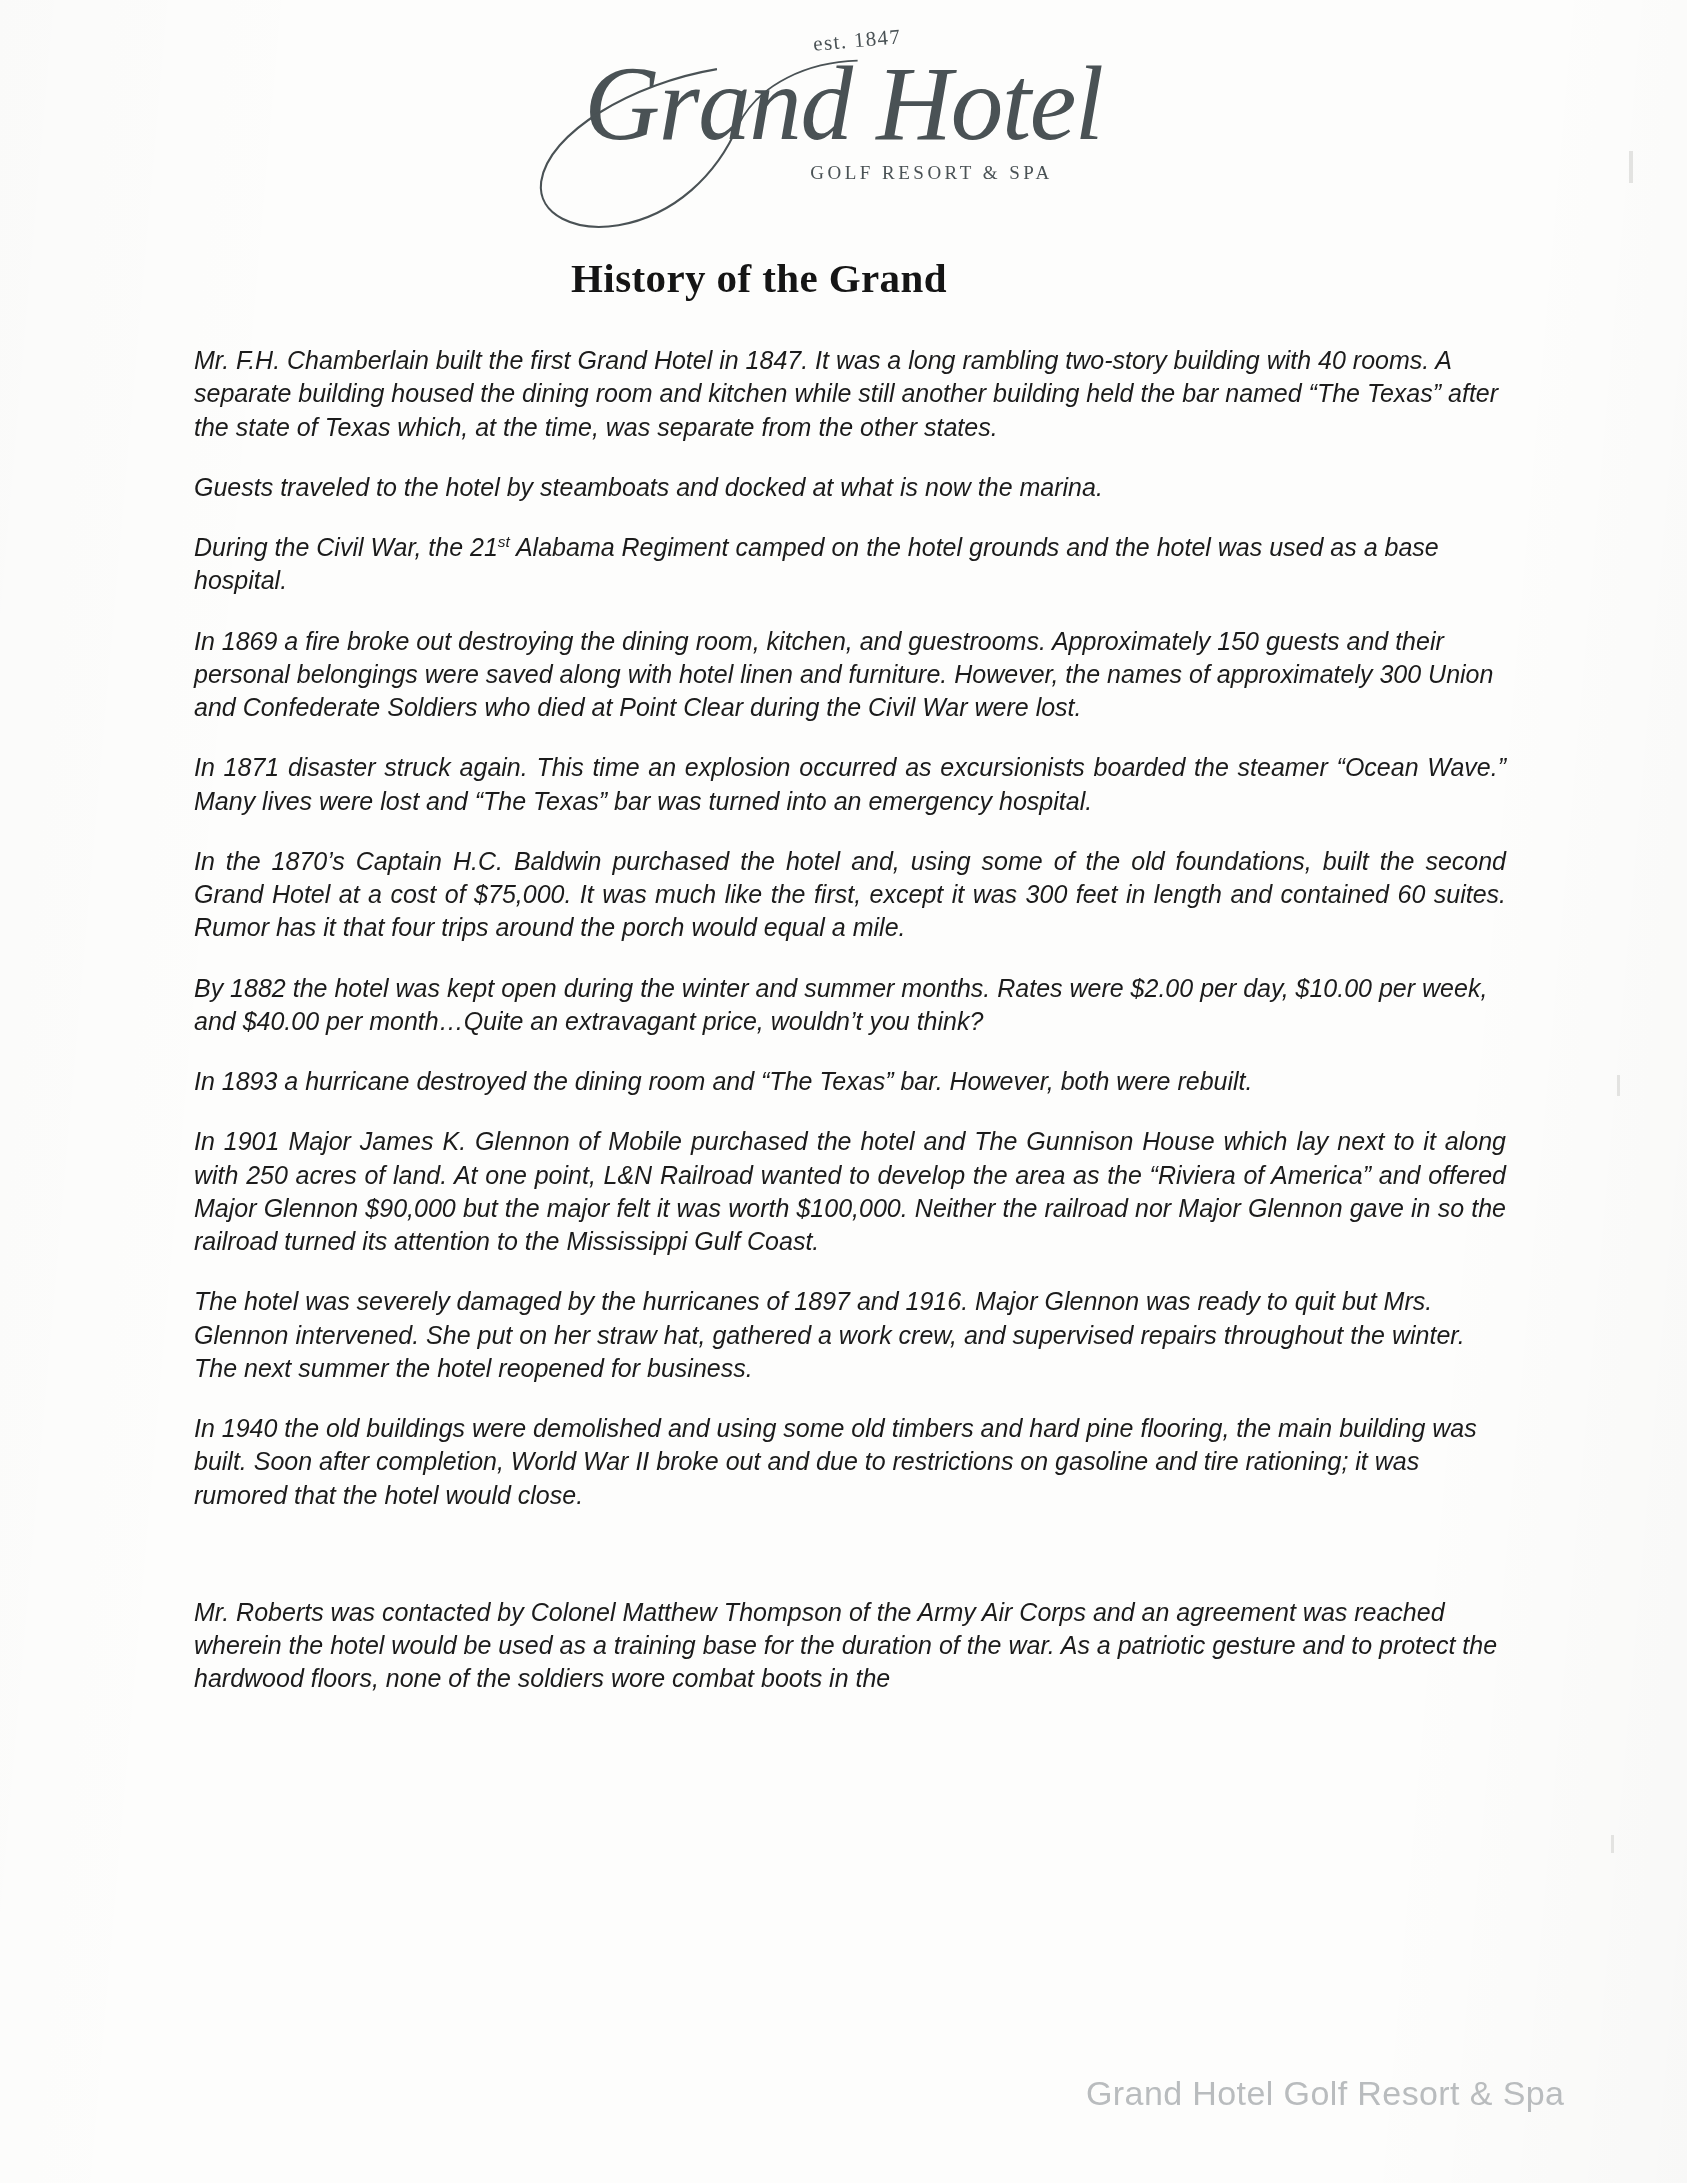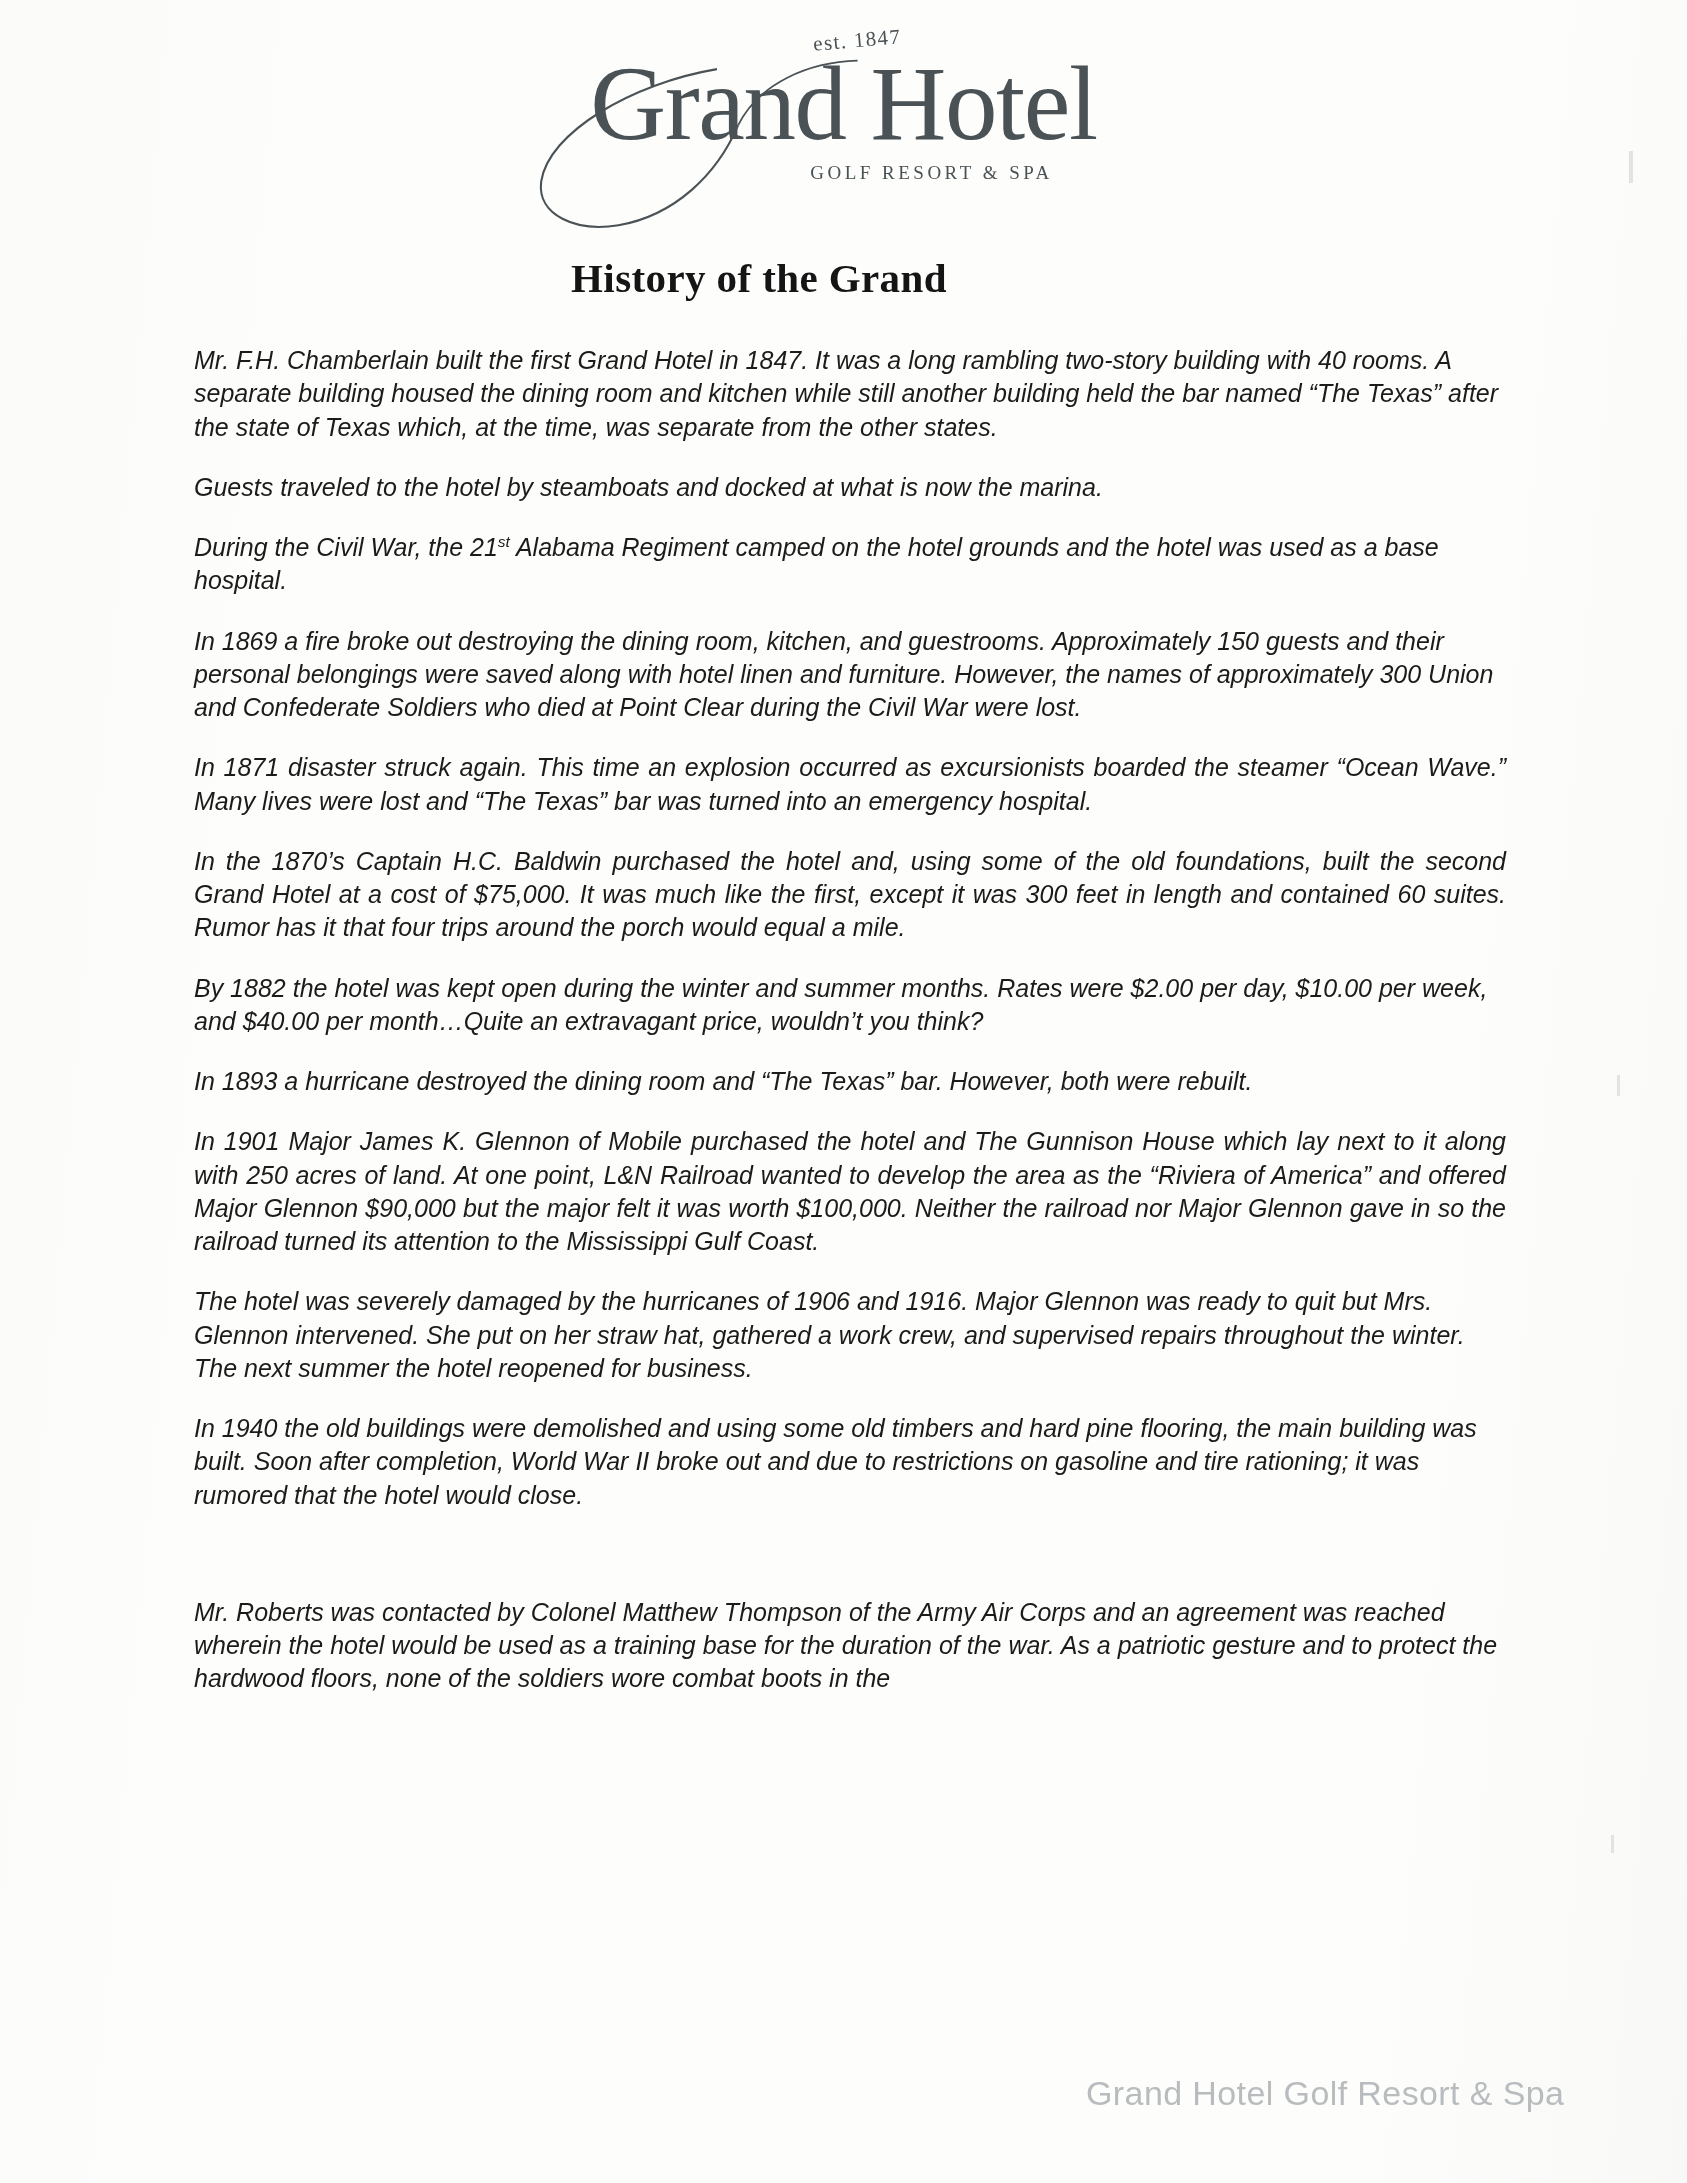--- a/index.html
+++ b/index.html
@@ -43,20 +43,21 @@
     font-size: 21px;
     letter-spacing: 1.4px;
     color: #4a5255;
     transform: rotate(-5deg);
     display: inline-block;
     margin-left: 28px;
     margin-bottom: -12.7px;
   }
   .logo-script {
     font-family: "Liberation Serif", serif;
+    font-style: italic;
     font-size: 105px;
     font-weight: 400;
     color: #4a5255;
     letter-spacing: -1.4px;
     line-height: 1.05;
     white-space: nowrap;
   }
   .logo-sub {
     font-family: "Liberation Serif", serif;
     font-size: 19px;
@@ -152,20 +153,20 @@
   <div class="body-text">
     <p>Mr. F.H. Chamberlain built the first Grand Hotel in 1847.  It was a long rambling two-story building with 40 rooms.  A separate building housed the dining room and kitchen while still another building held the bar named “The Texas” after the state of Texas which, at the time, was separate from the other states.</p>
     <p>Guests traveled to the hotel by steamboats and docked at what is now the marina.</p>
     <p><span>During the Civil War, the 21</span><sup>st</sup><span> Alabama Regiment camped on the hotel grounds and the hotel was used as a base hospital.</span></p>
     <p>In 1869 a fire broke out destroying the dining room, kitchen, and guestrooms.  Approximately 150 guests and their personal belongings were saved along with hotel linen and furniture.  However, the names of approximately 300 Union and Confederate Soldiers who died at Point Clear during the Civil War were lost.</p>
     <p class="just">In 1871 disaster struck again.   This time an explosion occurred as excursionists boarded the steamer “Ocean Wave.”  Many lives were lost and “The Texas” bar was turned into an emergency hospital.</p>
     <p class="just">In the 1870’s Captain H.C. Baldwin purchased the hotel and, using some of the old foundations, built the second Grand Hotel at a cost of $75,000.  It was much like the first, except it was 300 feet in length and contained 60 suites.  Rumor has it that four trips around the porch would equal a mile.</p>
     <p>By 1882 the hotel was kept open during the winter and summer months.  Rates were $2.00 per day, $10.00 per week, and $40.00 per month…Quite an extravagant price, wouldn’t you think?</p>
     <p>In 1893 a hurricane destroyed the dining room and “The Texas” bar.  However, both were rebuilt.</p>
     <p class="just">In 1901 Major James K. Glennon of Mobile purchased the hotel and The Gunnison House which lay next to it along with 250 acres of land.  At one point, L&amp;N Railroad wanted to develop the area as the “Riviera of America” and offered Major Glennon $90,000 but the major felt it was worth $100,000.  Neither the railroad nor Major Glennon gave in so the railroad turned its attention to the Mississippi Gulf Coast.</p>
-    <p>The hotel was severely damaged by the hurricanes of 1906 and 1916.  Major Glennon was ready to quit but Mrs. Glennon intervened.  She put on her straw hat, gathered a work crew, and supervised repairs throughout the winter.  The next summer the hotel reopened for business.</p>
+    <p>The hotel was severely damaged by the hurricanes of 1897 and 1916.  Major Glennon was ready to quit but Mrs. Glennon intervened.  She put on her straw hat, gathered a work crew, and supervised repairs throughout the winter.  The next summer the hotel reopened for business.</p>
     <p class="gap-extra">In 1940 the old buildings were demolished and using some old timbers and hard pine flooring, the main building was built.  Soon after completion, World War II broke out and due to restrictions on gasoline and tire rationing; it was rumored that the hotel would close.</p>
     <p>Mr. Roberts was contacted by Colonel Matthew Thompson of the Army Air Corps and an agreement was reached wherein the hotel would be used as a training base for the duration of the war.  As a patriotic gesture and to protect the hardwood floors, none of the soldiers wore combat boots in the</p>
   </div>
 
   <div class="watermark">Grand Hotel Golf Resort &amp; Spa</div>
 </div>
 
 
 </body></html>

